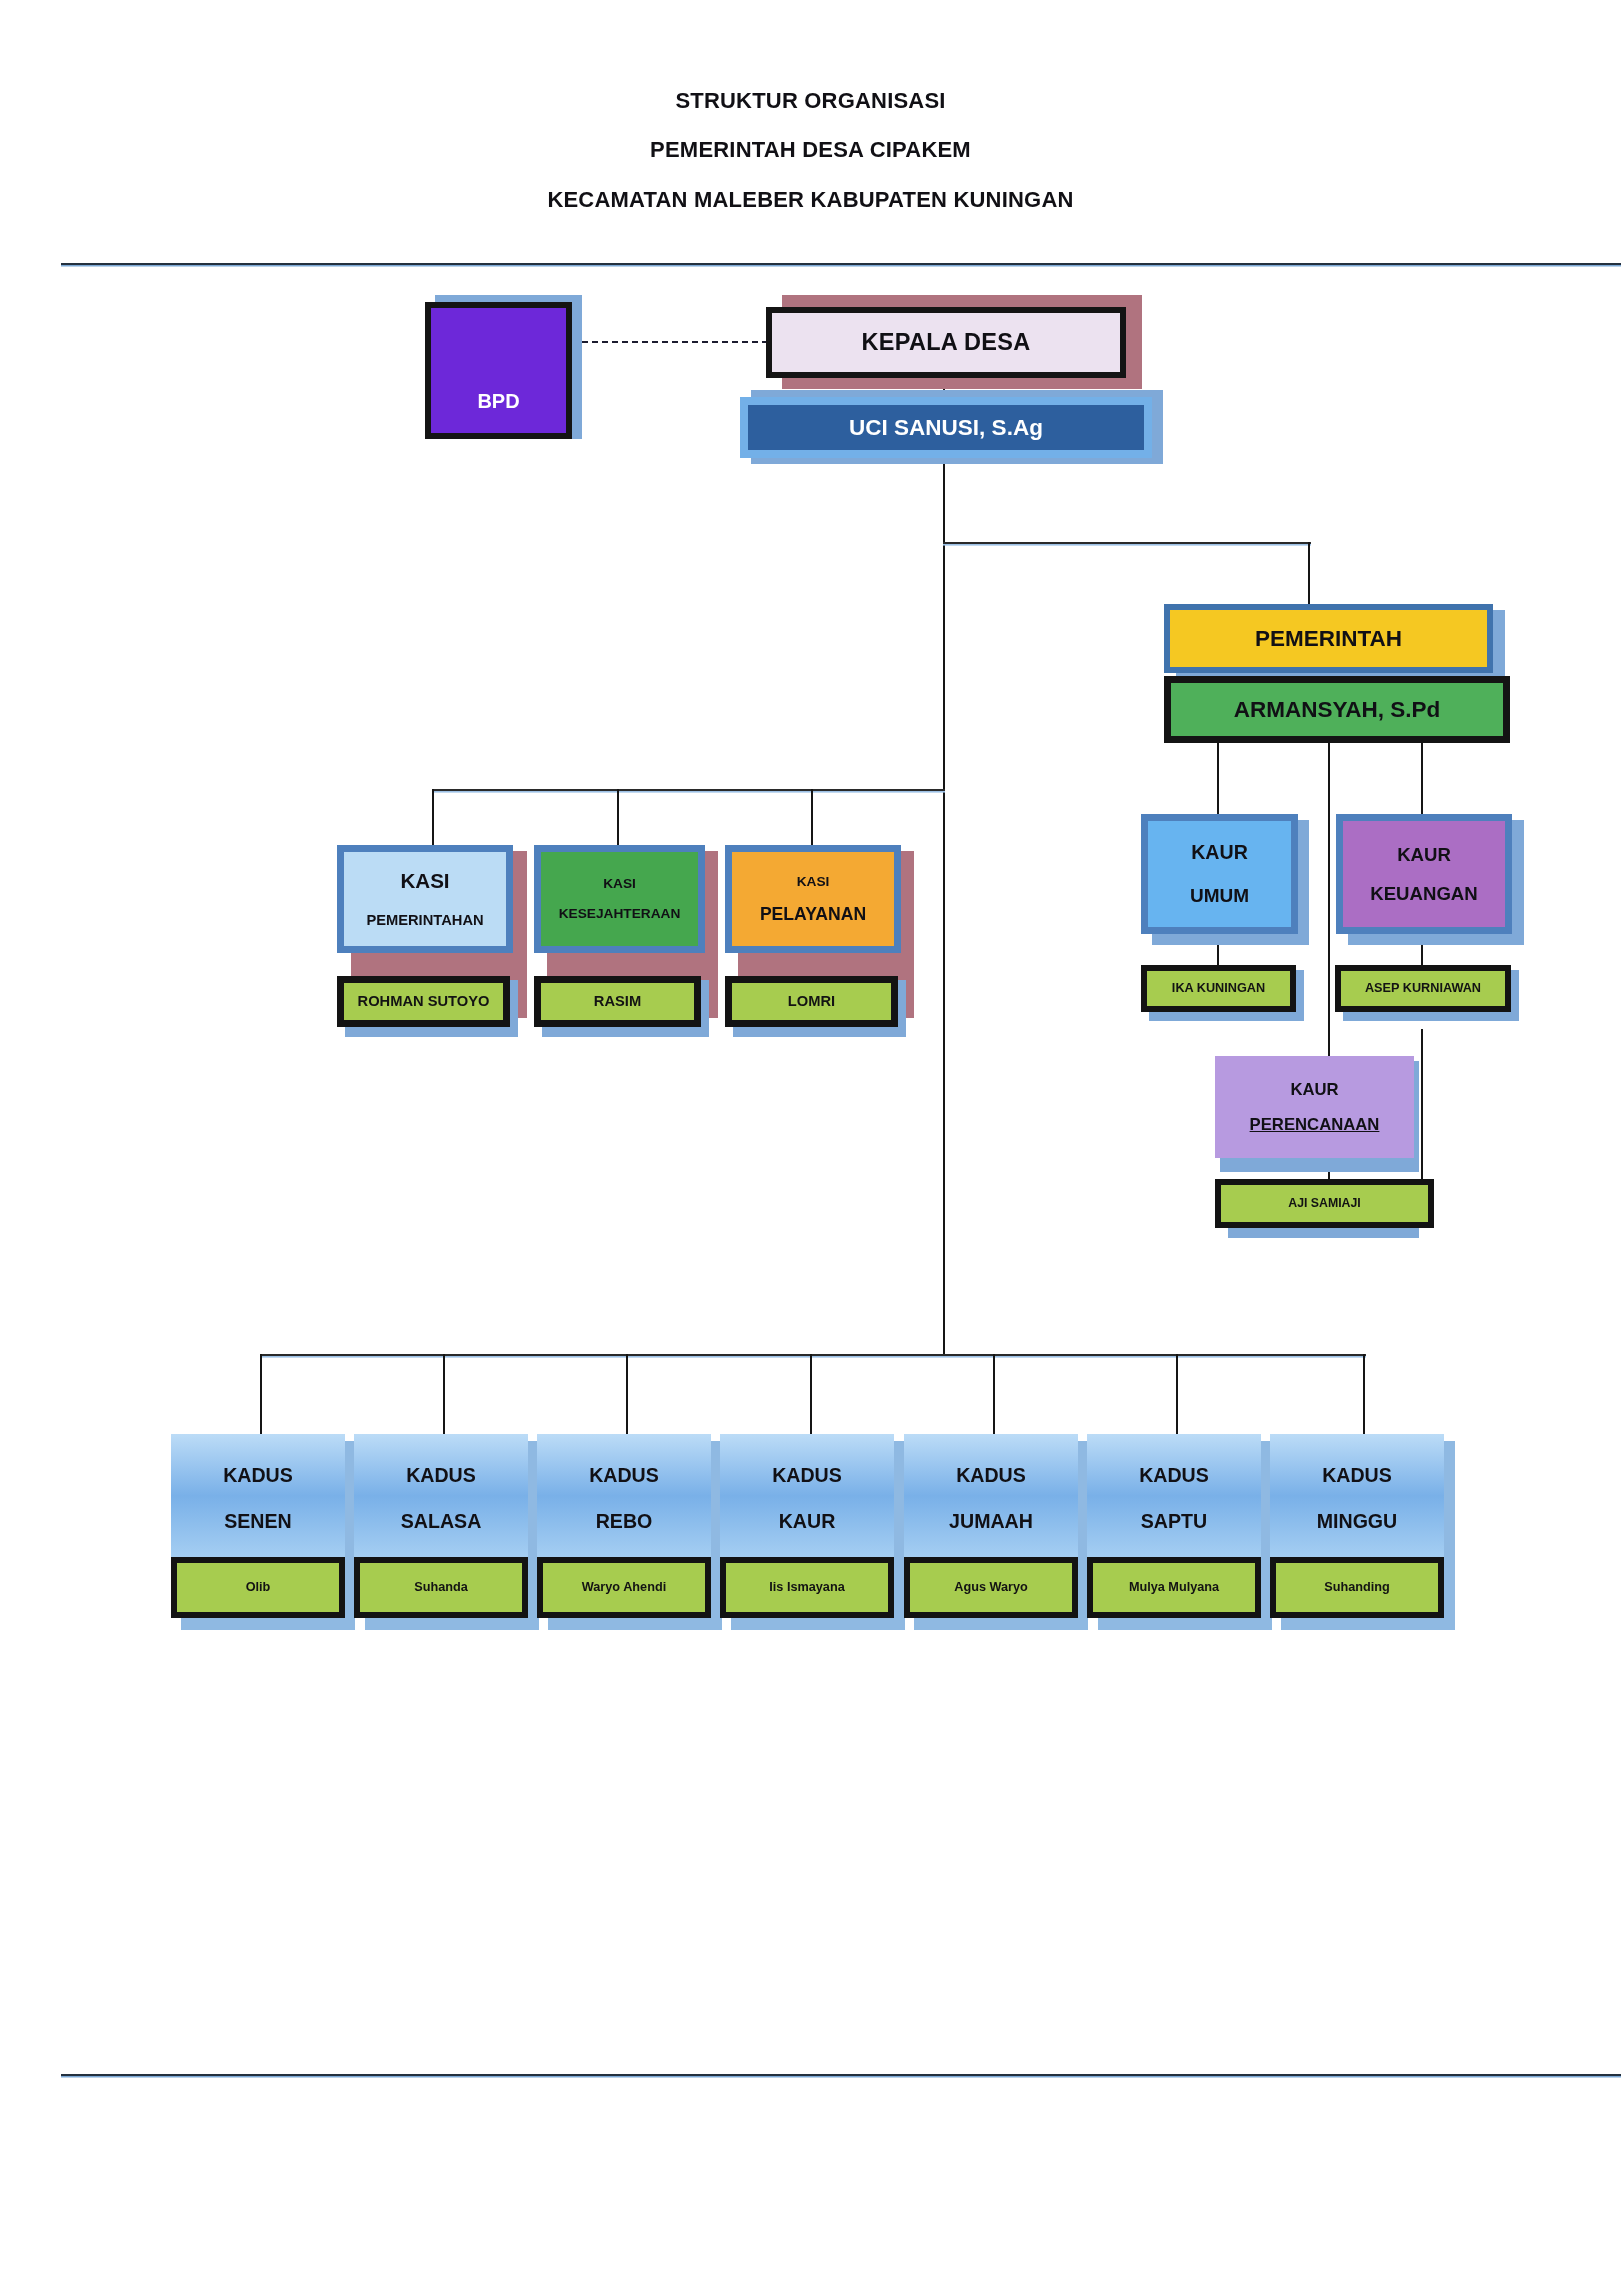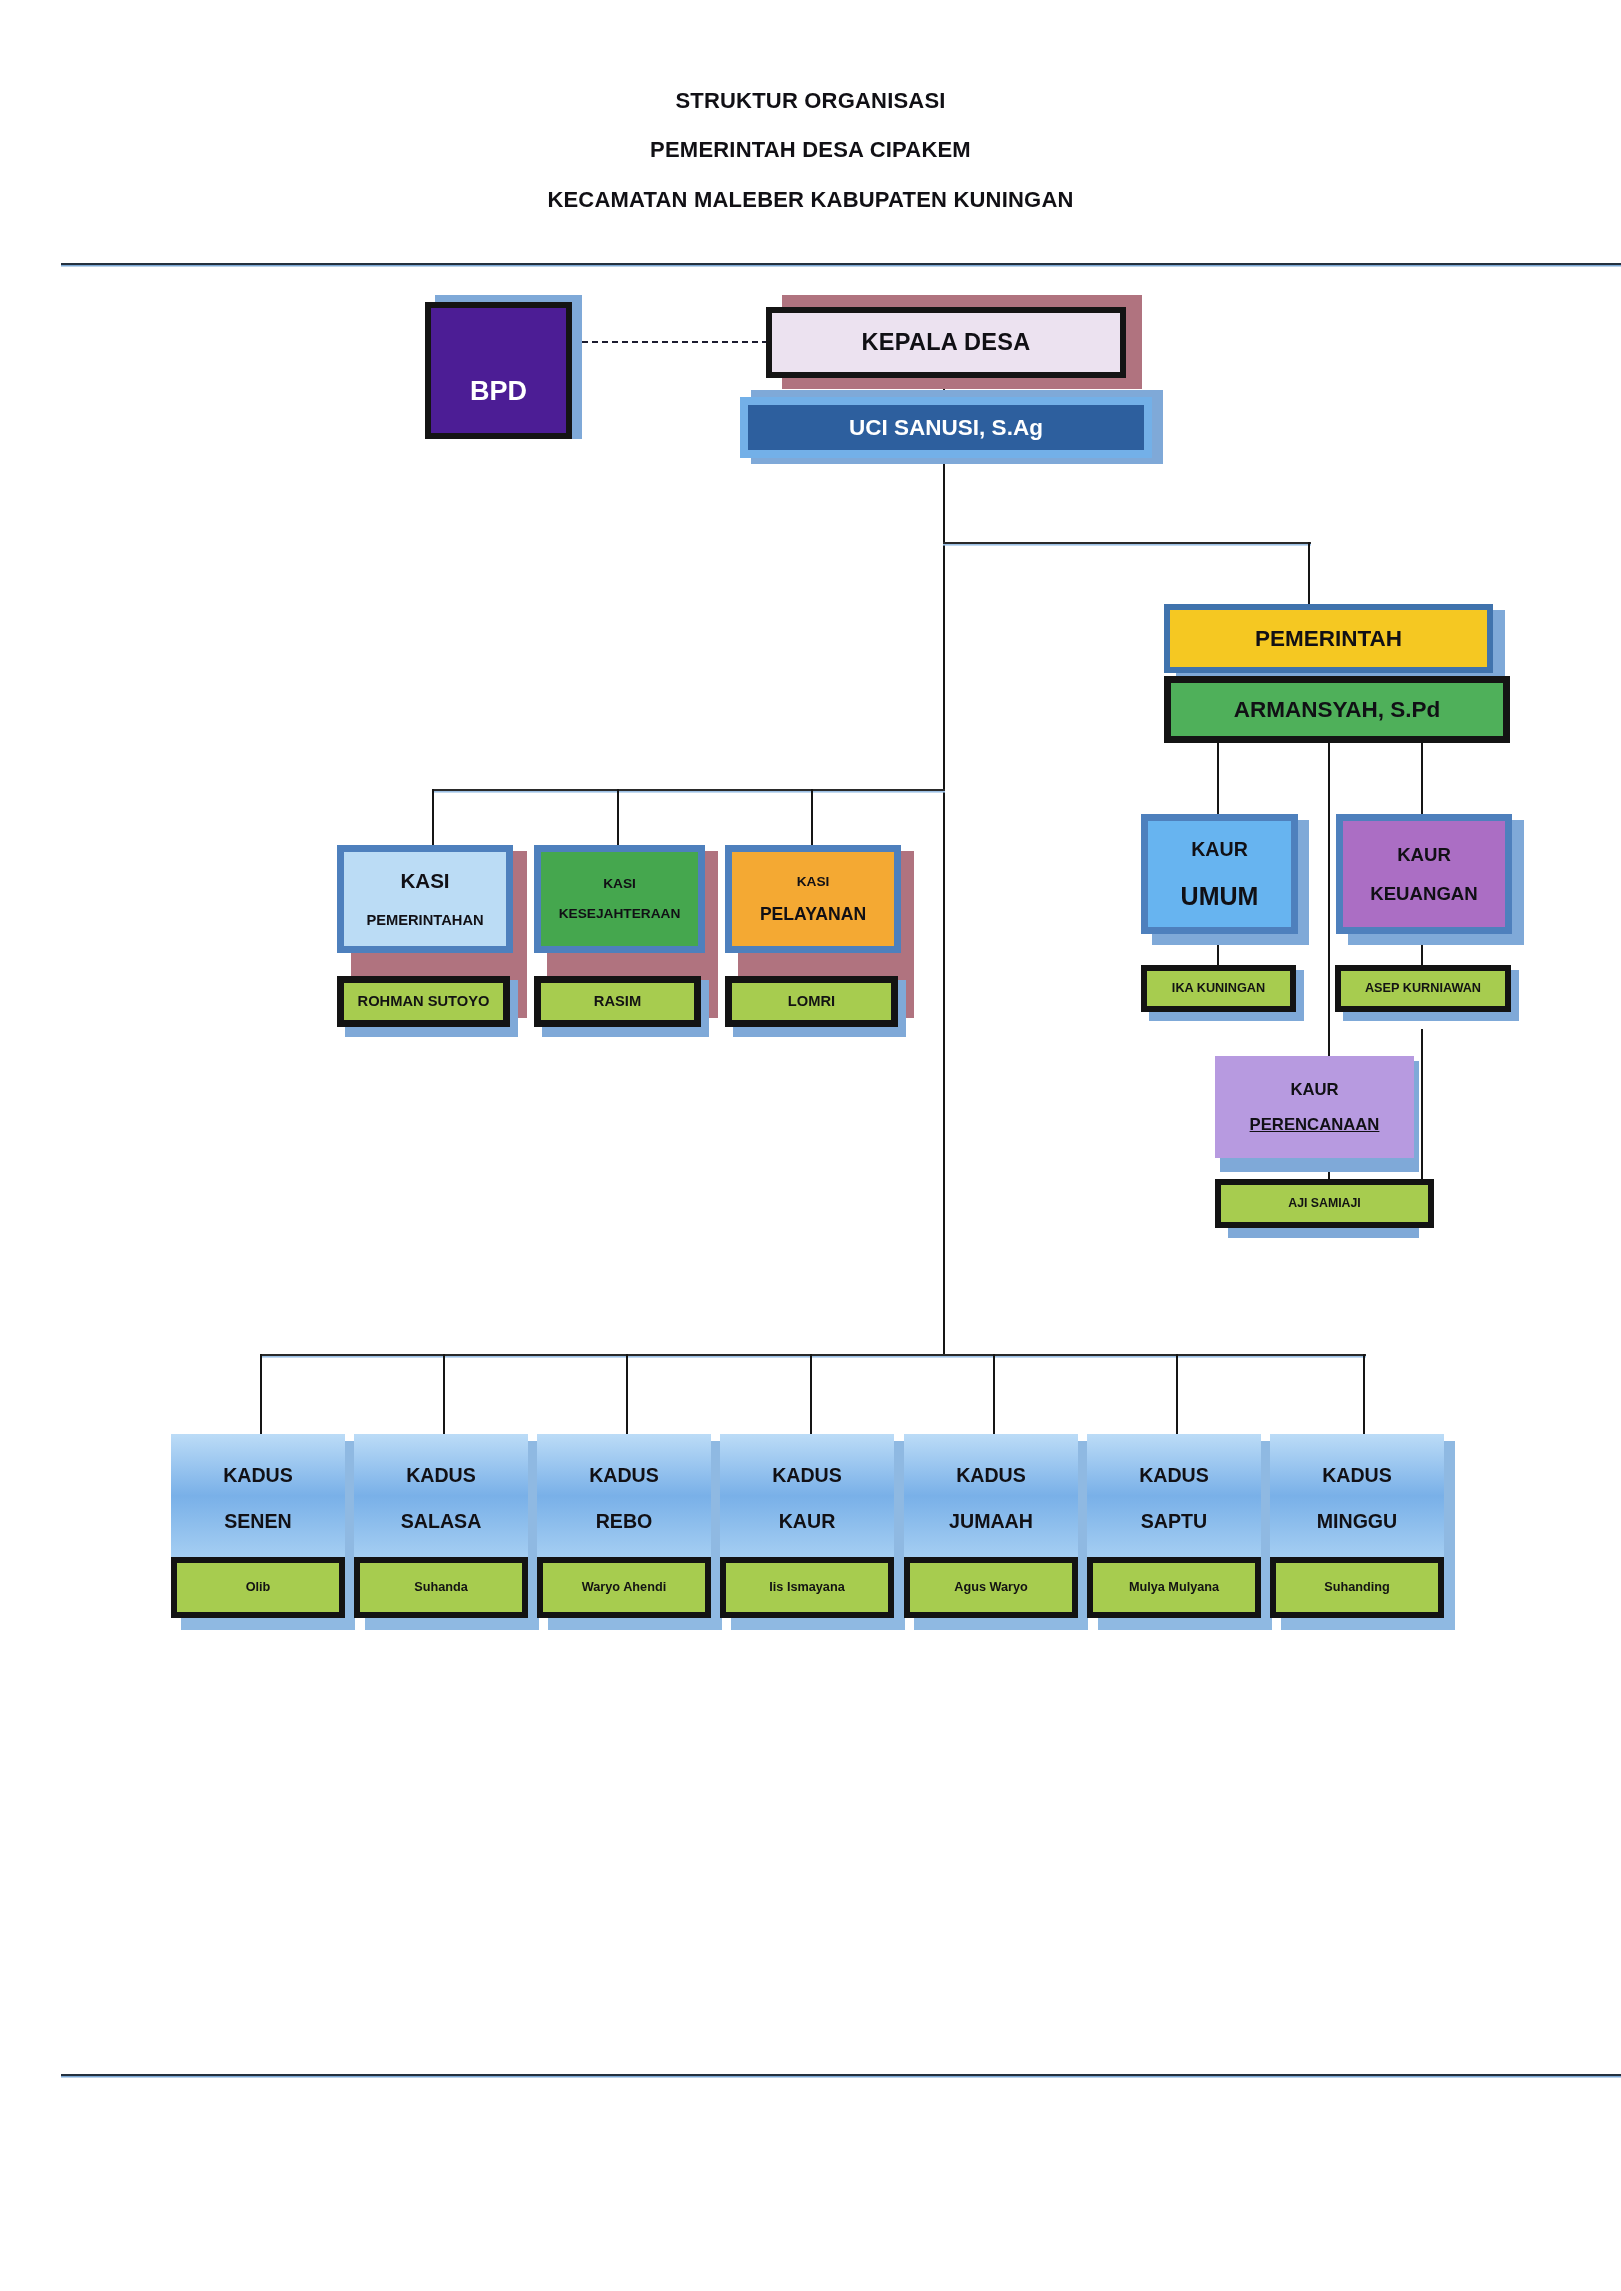--- a/index.html
+++ b/index.html
@@ -87,26 +87,26 @@
   .plate {
     position: absolute;
     box-sizing: border-box;
   }
   .plate.blue   { background: #7fa9d8; }
   .plate.maroon { background: #b0737f; }
   .plate.lblue  { background: #8fb9e2; }
 
   
   .bpd {
-    background: #4c1d95;
+    background: #6d28d9;
     border: 6.9px solid #141414;
     color: #ffffff;
-    font-size: 27px;
+    font-size: 20px;
     justify-content: flex-end;
-    padding-bottom: 28px;
+    padding-bottom: 21px;
   }
 
   
   .kepala {
     background: #ece2f0;
     border: 6.9px solid #141414;
     font-size: 23.5px;
     letter-spacing: 0.3px;
   }
 
@@ -144,21 +144,21 @@
   .kasi.pelayanan .t1 { font-size: 13.7px; margin-bottom: 15.7px; }
   .kasi.pelayanan .t2 { font-size: 17.6px; }
   .kasi.kesejahteraan .t1 { font-size: 13.7px; margin-bottom: 15.7px; }
   .kasi.kesejahteraan .t2 { font-size: 13.7px; }
 
   
   .kaur { border: 7.8px solid #4e80bd; }
   .kaur.umum { background: #67b4f0; }
   .kaur.keuangan { background: #ab6ec4; }
   .kaur .t1 { font-size: 19.6px; margin-bottom: 23.5px; }
-  .kaur .t2 { font-size: 25px; }
+  .kaur .t2 { font-size: 19px; }
   .kaur.keuangan .t1 { font-size: 18.6px; margin-bottom: 19.6px; }
   .kaur.keuangan .t2 { font-size: 18.6px; }
   .kaur-plain {
     background: #b79ae0;
     border: none;
   }
   .kaur-plain .t1 { font-size: 16.7px; margin-bottom: 17.6px; }
   .kaur-plain .t2 { font-size: 16.7px; text-decoration: underline; }
 
   

